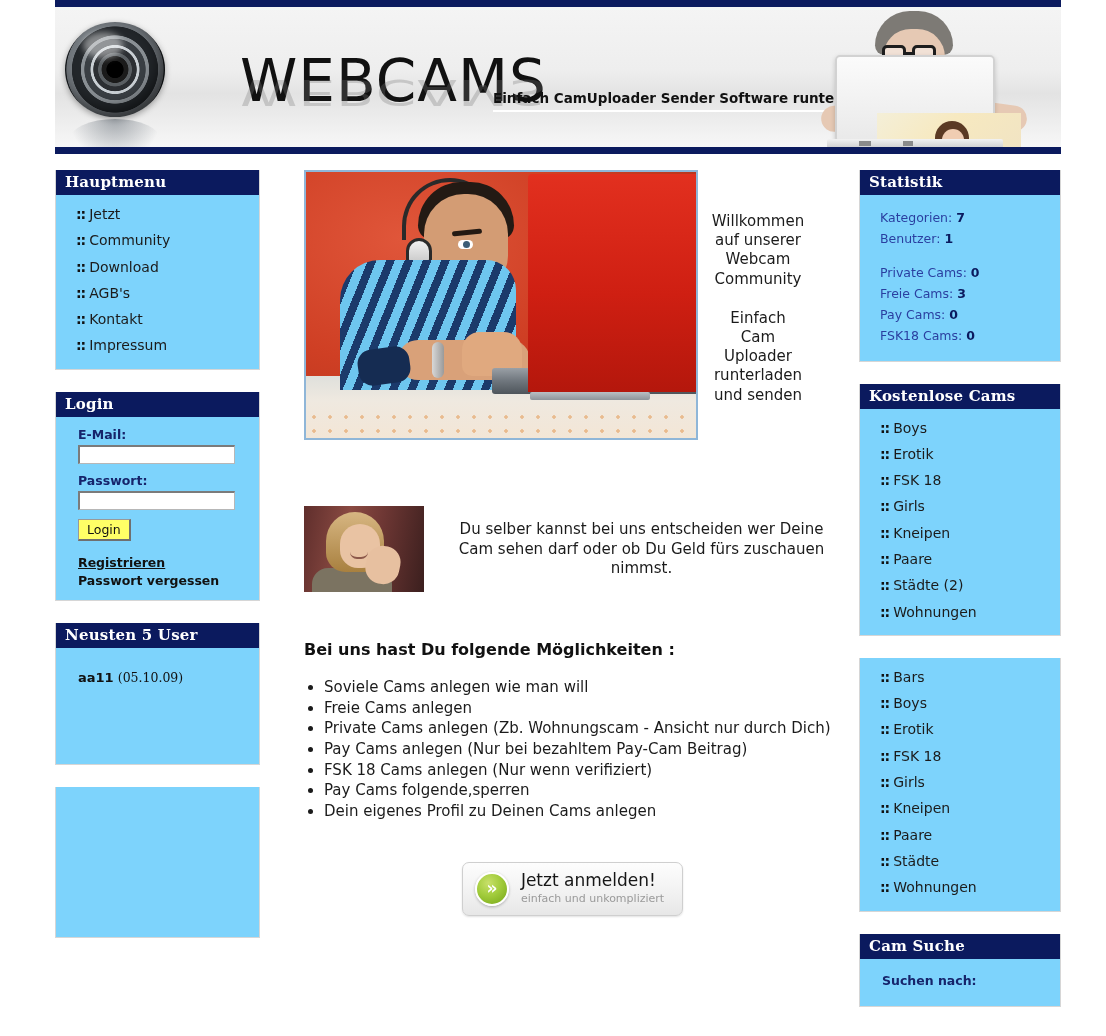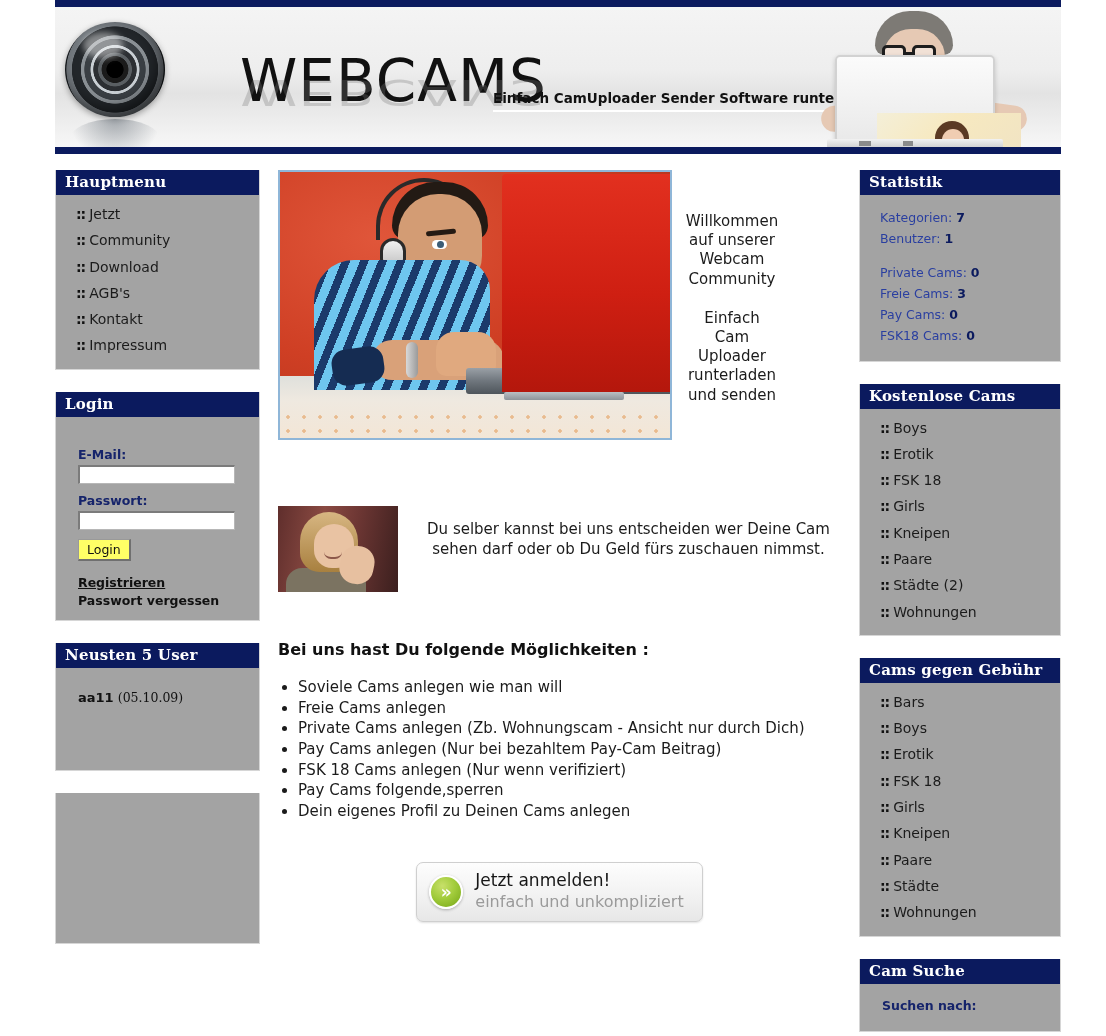--- a/index.html
+++ b/index.html
@@ -90,36 +90,36 @@
     background:#fbf6e7; border-radius:6px; transform: rotate(-6deg); }
   .hp-base { position:absolute; left:24px; top:132px; width:176px; height:9px;
     background: linear-gradient(180deg,#f2f2f2,#cfcfcf); border-radius:2px; }
   .hp-port1,.hp-port2 { position:absolute; top:134px; height:5px; background:#8b8b8b; }
   .hp-port1 { left:56px; width:12px; } .hp-port2 { left:100px; width:10px; }
   .banner-bottom-rule { width:1006px; height:7px; background:#0b1a5e; }
 
   
   .cols { display: flex; width: 1006px; align-items: flex-start; padding-top: 16px; }
   .col-left  { width: 205px; flex: 0 0 205px; }
-  .col-mid   { flex: 1 1 auto; padding: 0 18px; }
+  .col-mid   { flex: 1 1 auto; padding: 0 18px; margin-left: 26px; }
   .col-right { width: 202px; flex: 0 0 202px; }
 
   
-  .panel { margin-bottom: 22px; background: #a3a3a3; border: 1px solid #d6d6d6; border-top: 0; }
+  .panel { margin-bottom: 22px; background: #7dd3fc; border: 1px solid #d6d6d6; border-top: 0; }
   .panel-head {
     background: #0b1a5e; color: #ffffff; font-family: "DejaVu Serif","Liberation Serif",serif;
     font-weight: bold; font-size: 15px; padding: 3px 0 4px 9px; letter-spacing: .2px;
   }
   .panel-body { padding: 6px 0 10px 0; }
   .menu-list { list-style: none; margin: 0; padding: 0; }
   .menu-list li { padding: 3px 0 3px 20px; font-size: 14px; color: #1b1b1b; line-height: 1.45; }
   .menu-list li .dd { color: #111; font-weight: bold; letter-spacing: -1px; margin-right: 4px; }
 
   
-  .form-wrap { padding: 10px 14px 12px 22px; margin-top: 20px; }
+  .form-wrap { padding: 10px 14px 12px 22px; }
   .fld-label { color: #16246b; font-weight: bold; font-size: 12.5px; margin-bottom: 2px; }
   .fld-input {
     width: 157px; height: 19px; background: #ffffff;
     border: 1px solid #b7b7b7; border-top: 2px solid #7b7b7b; border-left: 2px solid #7b7b7b;
     margin-bottom: 9px; font-size: 12px; padding: 0 3px;
     font-family: "DejaVu Sans","Liberation Sans",sans-serif;
   }
   .btn-yellow {
     background: #ffff66; border: 1px solid #999; border-right: 2px solid #6f6f6f;
     border-bottom: 2px solid #6f6f6f;
@@ -127,21 +127,21 @@
     font-family: "DejaVu Sans","Liberation Sans",sans-serif;
   }
   .link-bold { display:block; color:#111; font-weight:bold; font-size:12.5px;
     text-decoration:none; margin-top:3px; }
   .mt14 { margin-top: 14px; text-decoration: underline; }
 
   .user-line { padding: 16px 0 4px 22px; font-size: 13px; color:#111; }
   .user-line .uname { font-weight: bold; }
   .user-line .udate { font-family:"DejaVu Serif","Liberation Serif",serif; font-size:12.5px; }
   .empty-body { height: 150px; }
-  .empty-body-sm { height: 102px; }
+  .empty-body-sm { height: 116px; }
 
   
   .stat-wrap { padding: 12px 0 14px 20px; }
   .stat-row { font-size: 12.5px; color: #2a3fa0; line-height: 1.7; }
   .stat-row b { color: #0b1a5e; }
   .stat-gap { height: 12px; }
 
   
   .search-wrap { padding: 14px 0 16px 22px; }
 
@@ -234,21 +234,21 @@
     box-shadow: 0 1px 2px rgba(0,0,0,.12); cursor: pointer;
   }
   .signup-circle {
     width: 34px; height: 34px; border-radius: 50%;
     background: radial-gradient(circle at 38% 30%, #c8e06a 0%, #a2cc3c 45%, #74a516 100%);
     border: 2px solid #ffffff; box-shadow: 0 1px 3px rgba(0,0,0,.28);
     display:flex; align-items:center; justify-content:center;
     color:#ffffff; font-size: 17px; font-weight: bold; line-height:1;
   }
   .signup-main { font-size: 17px; font-weight: normal; color:#161616; line-height:1.05; }
-  .signup-sub { font-size: 16px; color:#9a9a9a; line-height:1.3; margin-top:2px; }
+  .signup-sub { font-size: 11px; color:#9a9a9a; line-height:1.3; margin-top:2px; }
 </style>
 </head>
 <body>
 
 <div class="page">
 
   <div class="top-rule"></div>
 
   <div class="banner">
     <div class="cam-lens"></div>
@@ -443,21 +443,20 @@
             <li><span class="dd">::</span><span>Girls</span></li>
             <li><span class="dd">::</span><span>Kneipen</span></li>
             <li><span class="dd">::</span><span>Paare</span></li>
             <li><span class="dd">::</span><span>Städte (2)</span></li>
             <li><span class="dd">::</span><span>Wohnungen</span></li>
           </ul>
         </div>
       </div>
 
       <div class="panel">
-        <div class="panel-head">Cams gegen Gebühr</div>
         <div class="panel-body">
           <ul class="menu-list">
             <li><span class="dd">::</span><span>Bars</span></li>
             <li><span class="dd">::</span><span>Boys</span></li>
             <li><span class="dd">::</span><span>Erotik</span></li>
             <li><span class="dd">::</span><span>FSK 18</span></li>
             <li><span class="dd">::</span><span>Girls</span></li>
             <li><span class="dd">::</span><span>Kneipen</span></li>
             <li><span class="dd">::</span><span>Paare</span></li>
             <li><span class="dd">::</span><span>Städte</span></li>

